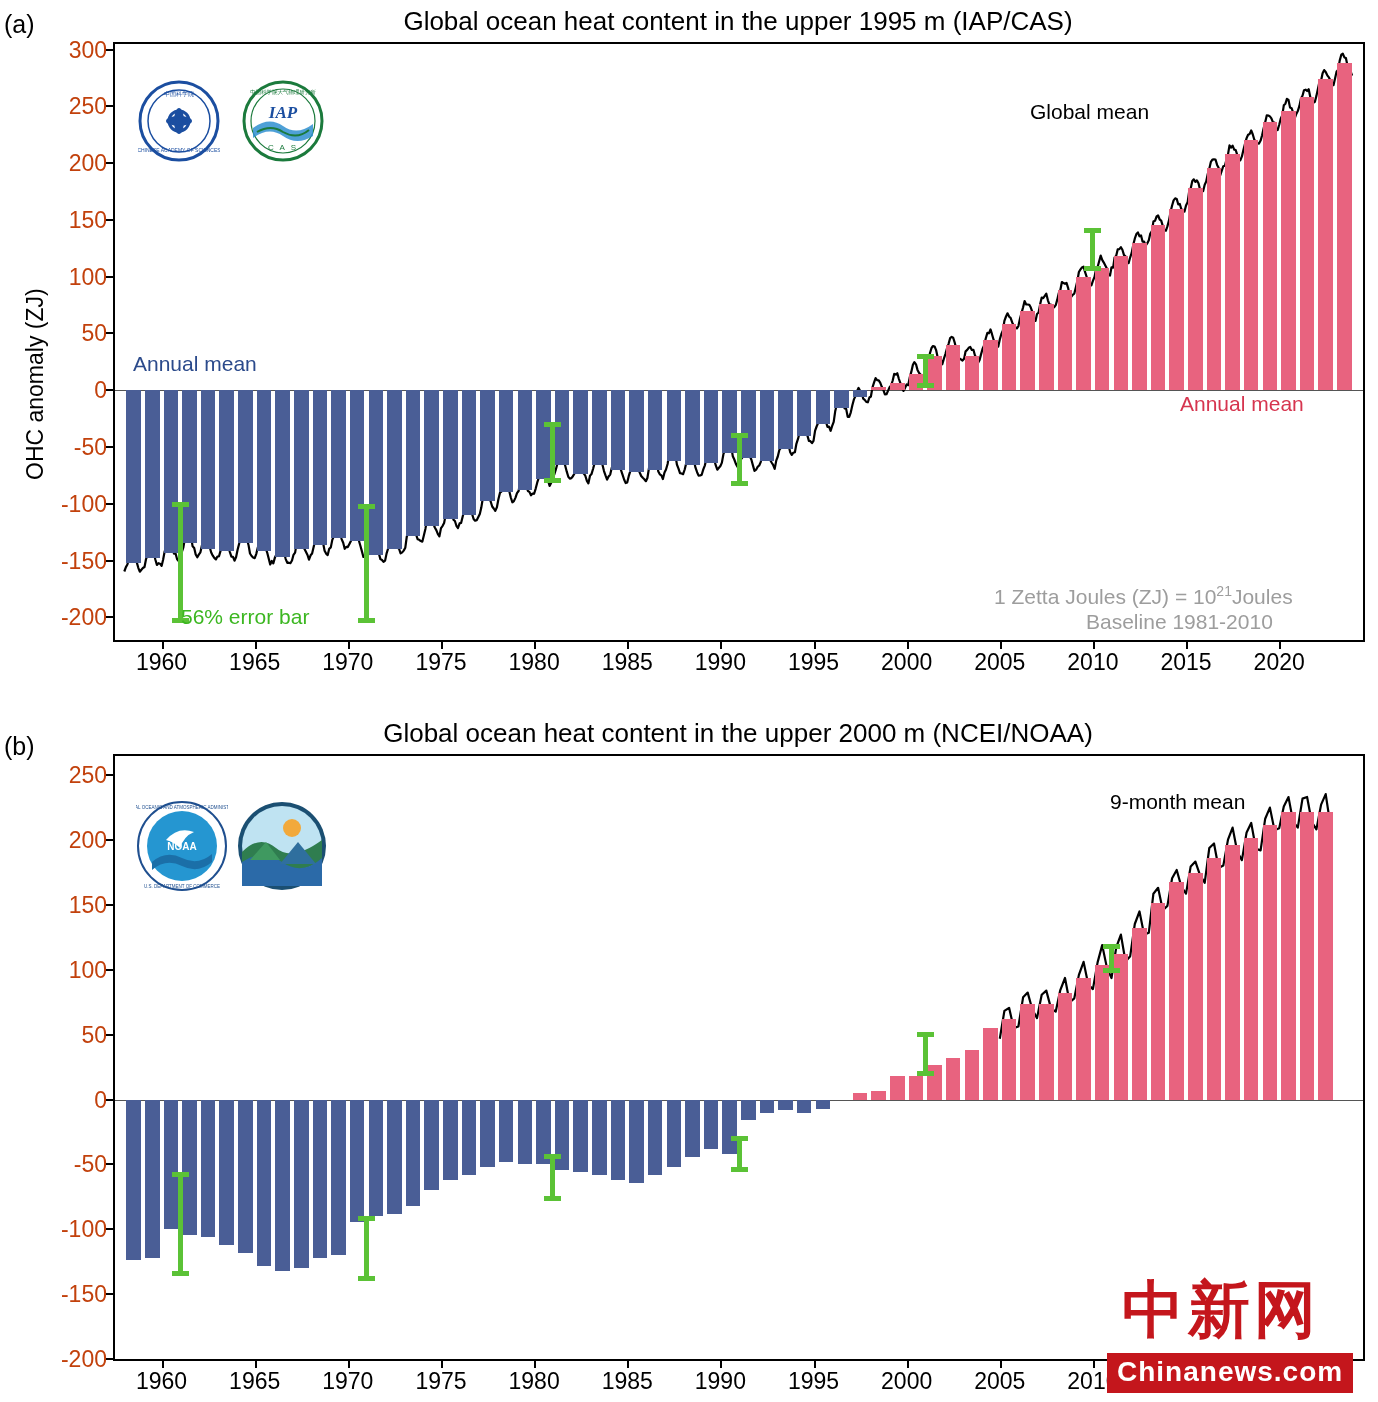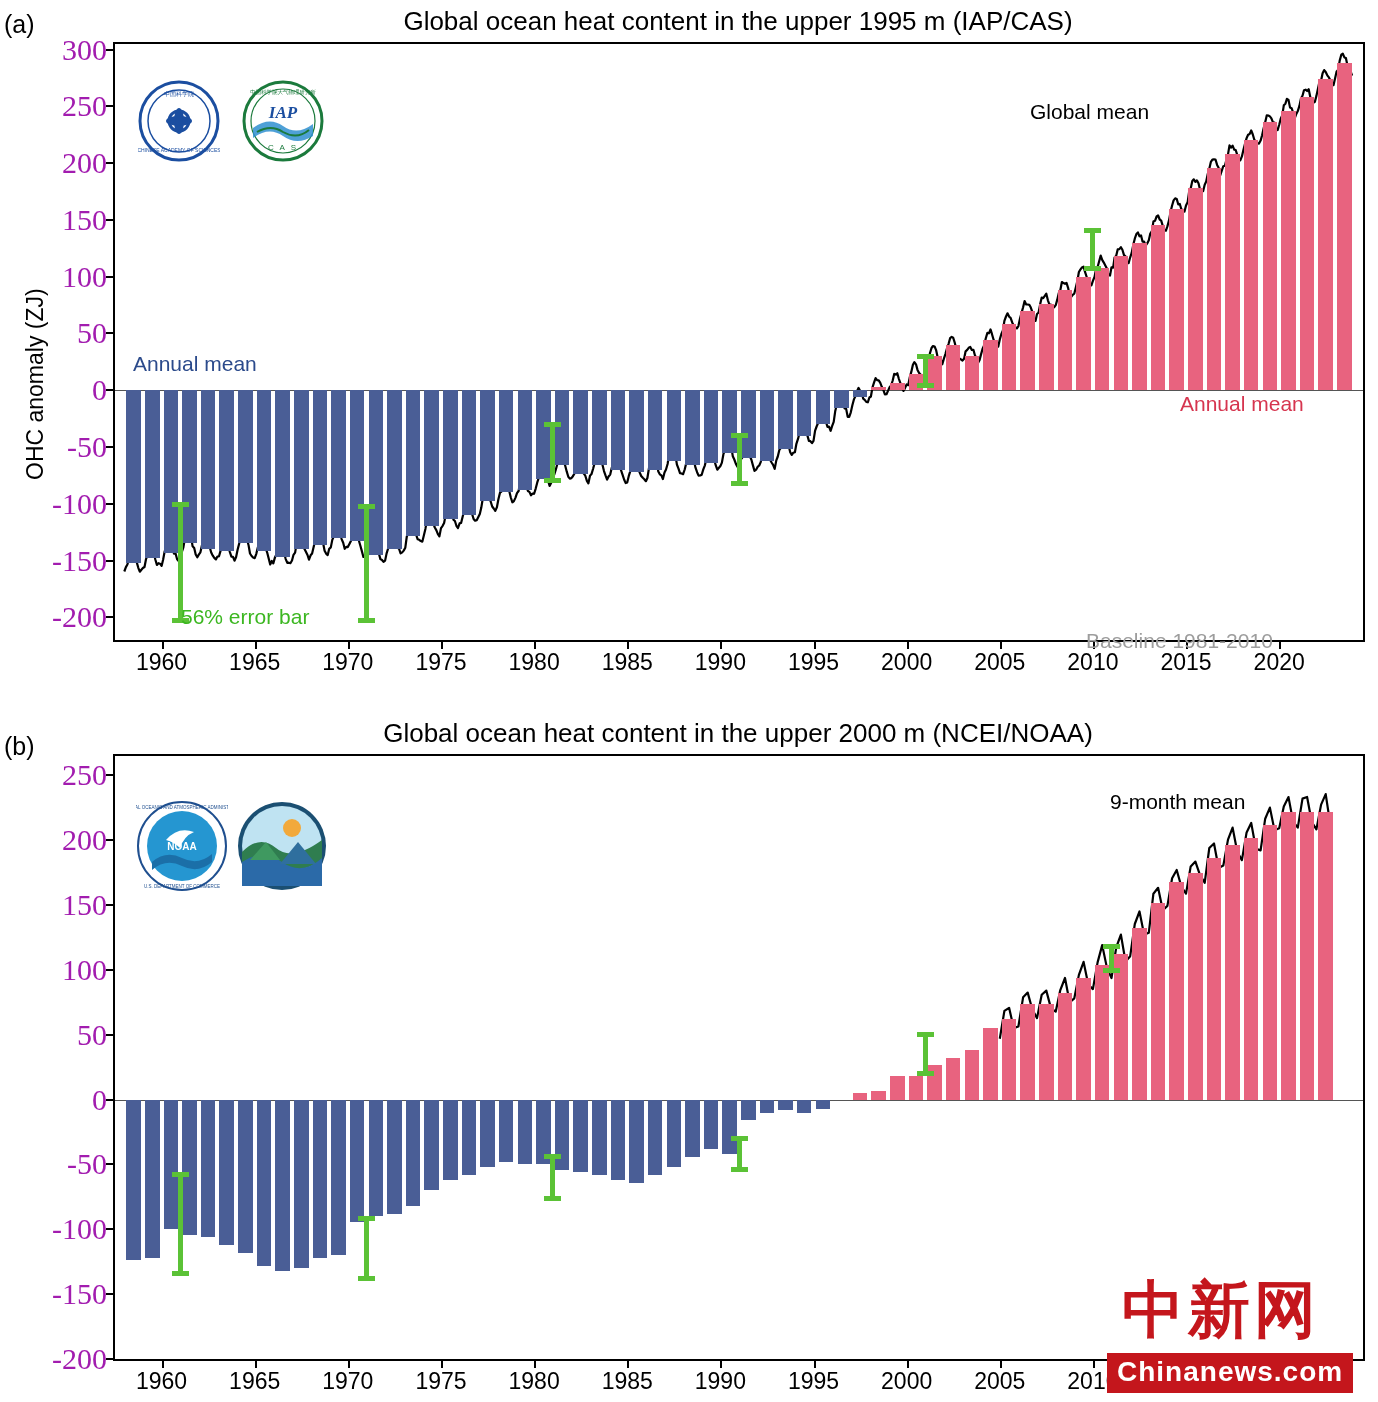--- a/index.html
+++ b/index.html
@@ -10,21 +10,21 @@
   #panel-a{top:0;height:690px;}
   #panel-b{top:700px;height:702px;}
 
   .panel-letter{position:absolute;left:4px;font-size:25px;color:#000;}
   .panel-title{position:absolute;text-align:center;font-size:26px;color:#000;white-space:nowrap;}
 
   .plotbox{position:absolute;border:2px solid #000;box-sizing:border-box;background:#fff;}
 
   .axis-label{position:absolute;font-size:23px;color:#000;transform-origin:0 0;white-space:nowrap;}
 
-  .ytick{position:absolute;right:100%;margin-right:8px;font-size:30px;color:#a21caf;white-space:nowrap;transform:translateY(-50%);font-family:Liberation Serif, serif;}
+  .ytick{position:absolute;right:100%;margin-right:8px;font-size:23px;color:#c2410c;white-space:nowrap;transform:translateY(-50%);}
   .ytickmark{position:absolute;left:-9px;width:9px;height:2px;background:#000;transform:translateY(-1px);}
   .xtick{position:absolute;top:100%;margin-top:9px;font-size:23px;color:#000;white-space:nowrap;transform:translateX(-50%);}
   .xtickmark{position:absolute;bottom:-9px;width:2px;height:9px;background:#000;}
 
   .zeroline{position:absolute;left:0;right:0;height:1px;background:#555;}
 
   .bar{position:absolute;bottom:0;}
   .bar.neg{background:#4a5e96;}
   .bar.pos{background:#e8637f;}
 
@@ -226,21 +226,24 @@
         <text x="44" y="38" font-size="17" fill="#1b4ea0" text-anchor="middle" font-style="italic" font-family="Liberation Serif, serif" font-weight="bold">IAP</text>
         <text x="44" y="70" font-size="8" fill="#1b7a3c" text-anchor="middle" font-family="Liberation Sans, sans-serif" letter-spacing="2">C A S</text>
         <text x="44" y="14" font-size="5.5" fill="#1b7a3c" text-anchor="middle" font-family="DejaVu Sans, sans-serif">中国科学院大气物理研究所</text>
       </svg>
     </div>
 
     <div class="note black" style="left:1030px;top:100px;">Global mean</div>
     <div class="note blue" style="left:133px;top:352px;">Annual mean</div>
     <div class="note red" style="left:1180px;top:392px;">Annual mean</div>
     <div class="note green" style="left:181px;top:605px;">56% error bar</div>
-    <div class="note grey" style="left:1086px;top:629px;">Baseline 1981-2010</div>
+    <div class="note grey" style="left:994px;top:583px;">
+      <span>1 Zetta Joules (ZJ) = 10</span><sup style="font-size:14px;">21</sup><span>Joules</span>
+    </div>
+    <div class="note grey" style="left:1086px;top:610px;">Baseline 1981-2010</div>
   </div>
 
   <div class="panel" id="panel-b">
     <div class="panel-letter" style="top:32px;">(b)</div>
     <div class="panel-title" style="left:113px;width:1250px;top:18px;">Global ocean heat content in the upper 2000 m (NCEI/NOAA)</div>
 
     <div class="plotbox" id="box-b" style="left:113px;top:54px;width:1252px;height:607px;">
       <div class="zeroline" id="zero-b" style="top: 343.645px;"></div>
       <svg class="series" id="svg-b" width="1248" height="603">
           <path d="M884.8 282.7 L889.4 254.9 L894.1 251.8 L898.7 272.1 L903.4 270.5 L908.1 241.3 L912.7 236.6 L917.4 253.7 L922.0 262.1 L926.7 238.8 L931.3 234.6 L936.0 252.4 L940.7 255.7 L945.3 234.1 L950.0 222.0 L954.6 246.3 L959.3 242.3 L963.9 218.9 L968.6 205.9 L973.3 228.8 L977.9 233.1 L982.6 206.4 L987.2 189.1 L991.9 211.6 L996.5 222.1 L1001.2 191.5 L1005.9 178.6 L1010.5 205.5 L1015.2 200.2 L1019.8 168.0 L1024.5 155.5 L1029.1 178.6 L1033.8 176.8 L1038.4 137.7 L1043.1 131.8 L1047.8 154.3 L1052.4 149.9 L1057.1 122.3 L1061.7 114.0 L1066.4 130.8 L1071.0 137.6 L1075.7 110.4 L1080.4 105.6 L1085.0 119.1 L1089.7 126.8 L1094.3 92.0 L1099.0 87.5 L1103.6 112.0 L1108.3 109.6 L1113.0 83.6 L1117.6 71.6 L1122.3 96.0 L1126.9 104.1 L1131.6 76.4 L1136.2 66.9 L1140.9 92.7 L1145.6 94.4 L1150.2 62.7 L1154.9 51.6 L1159.5 74.2 L1164.2 72.3 L1168.8 50.6 L1173.5 41.1 L1178.1 65.6 L1182.8 71.6 L1187.5 42.6 L1192.1 41.0 L1196.8 66.2 L1201.4 73.4 L1206.1 48.6 L1210.7 38.1 L1215.4 69.2 " fill="none" stroke="#000000" stroke-width="2.2" stroke-linejoin="round"></path>

